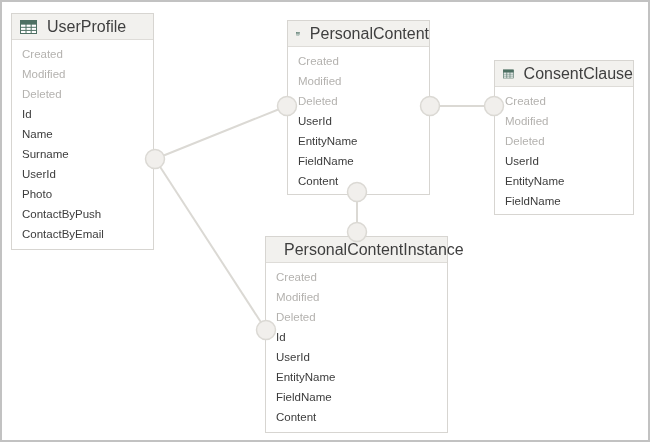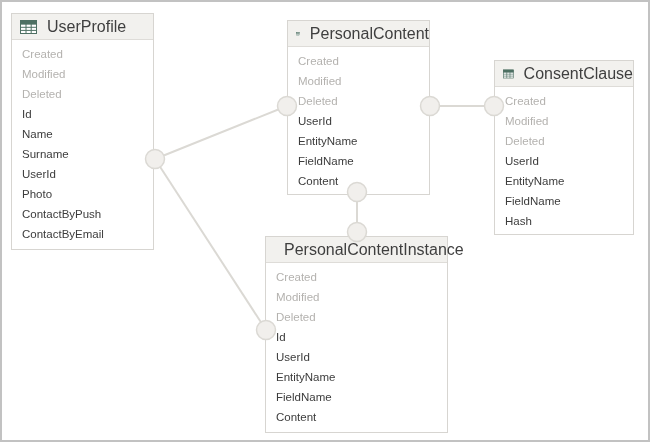--- a/index.html
+++ b/index.html
@@ -123,21 +123,20 @@
       </svg>
       <span class="entity-title">ConsentClause</span>
     </div>
     <div class="entity-body" style="padding-bottom:3px;">
       <div class="field muted">Created</div>
       <div class="field muted">Modified</div>
       <div class="field muted">Deleted</div>
       <div class="field">UserId</div>
       <div class="field">EntityName</div>
       <div class="field">FieldName</div>
-      <div class="field">Hash</div>
     </div>
   </div>
 
   <div class="entity" style="left:265px;top:236px;width:183px;">
     <div class="entity-header">
       <svg class="tbl-icon" width="17" height="14" viewBox="0 0 17 14">
         <rect x="0.5" y="0.5" width="16" height="13" fill="#ffffff" stroke="#4e7063"></rect>
         <rect x="0.5" y="0.5" width="16" height="3.6" fill="#4e7063" stroke="#4e7063"></rect>
         <line x1="6" y1="4" x2="6" y2="13.5" stroke="#4e7063"></line>
         <line x1="11.2" y1="4" x2="11.2" y2="13.5" stroke="#4e7063"></line>

